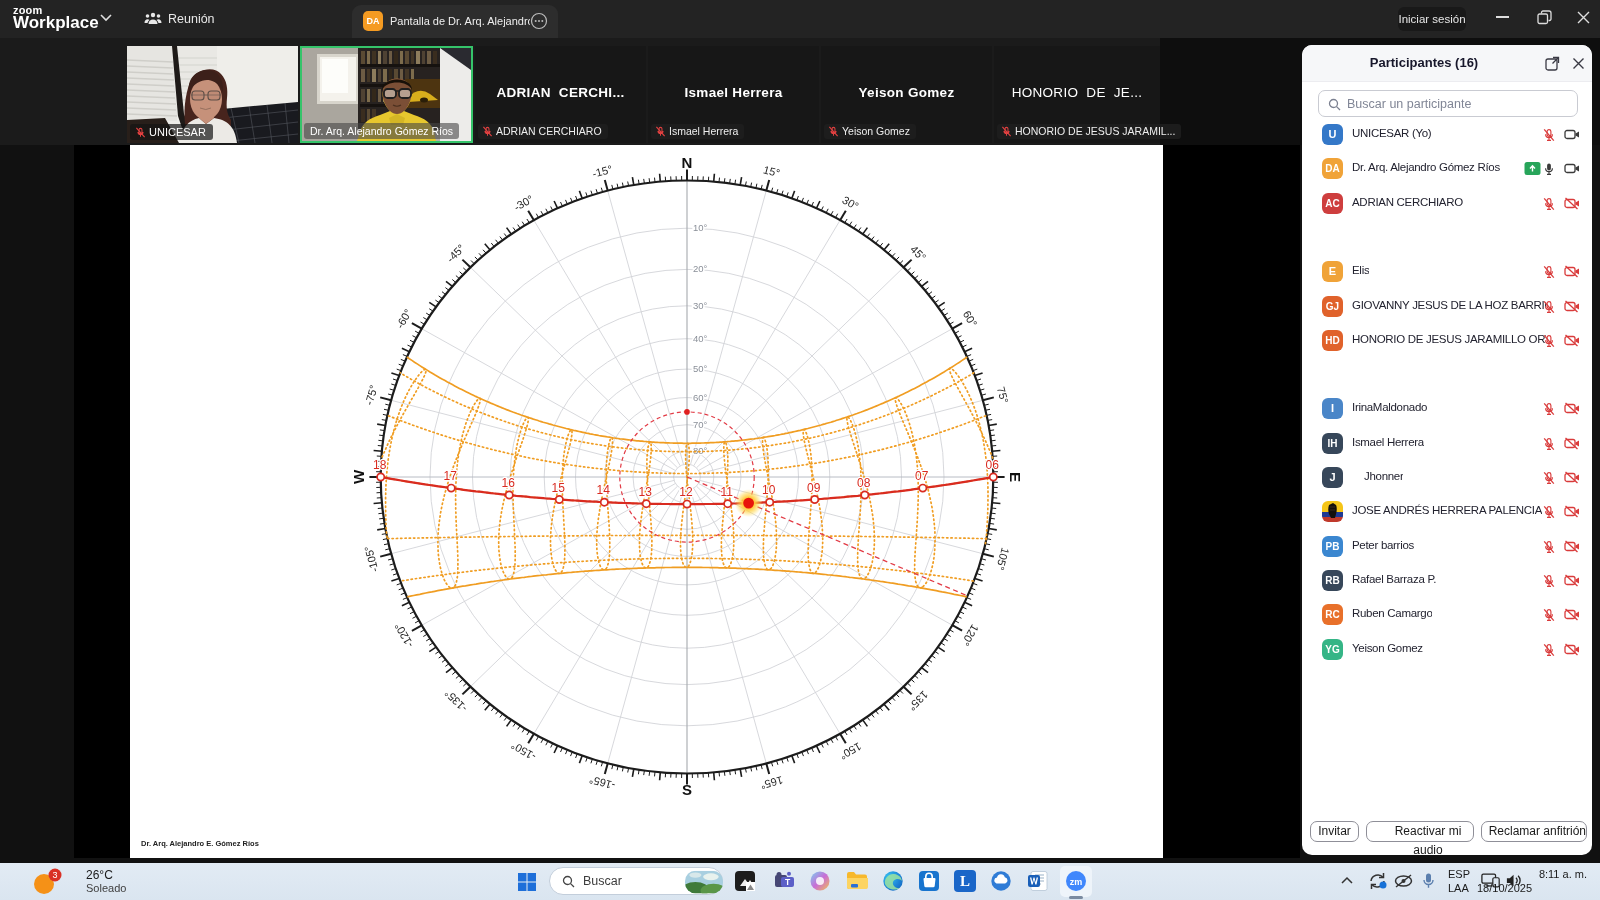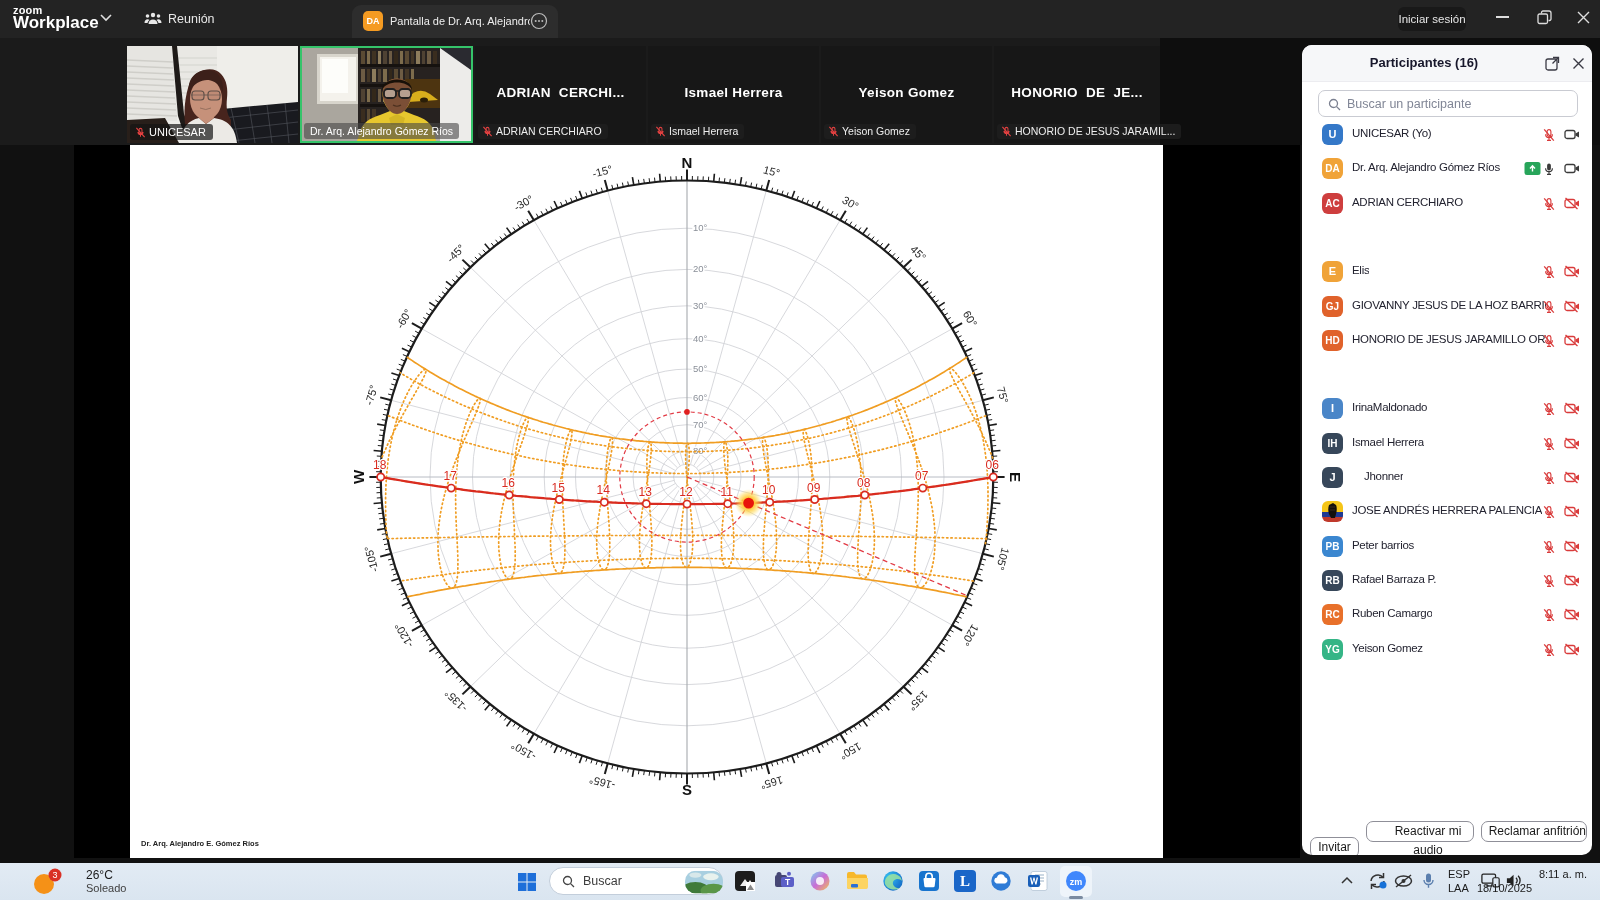--- a/index.html
+++ b/index.html
@@ -684,21 +684,21 @@
 <div class="abs" style="left:821px;top:46px;width:171px;height:97px;background:#171717;z-index:21">
  <div class="abs" style="left:0;top:39px;width:100%;text-align:center;color:#fff;font-size:13.5px;font-weight:bold;letter-spacing:.3px">Yeison Gomez</div>
  <div class="abs" style="left:3px;bottom:4px;height:15px;background:rgba(30,30,30,.9);border-radius:3px;color:#eee;font-size:10.5px;line-height:15px;padding:0 6px 0 18px">Yeison Gomez
   <svg class="abs" style="left:4px;top:2px" width="11" height="11" viewBox="0 0 12 12">
         <path d="M6 1.5 a1.6 1.6 0 0 1 1.6 1.6 v2.5 a1.6 1.6 0 0 1-3.2 0 v-2.5 A1.6 1.6 0 0 1 6 1.5 Z M3.2 5.5 a2.8 2.8 0 0 0 5.6 0 M6 8.6 v2" stroke="#e04040" stroke-width="1.1" fill="none"></path>
         <line x1="1.5" y1="1" x2="10.5" y2="11" stroke="#e04040" stroke-width="1.3"></line>
       </svg>
  </div>
 </div>
 <div class="abs" style="left:994px;top:46px;width:166px;height:97px;background:#171717;z-index:21">
- <div class="abs" style="left:0;top:39px;width:100%;text-align:center;color:#fff;font-size:13.5px;font-weight:bold;letter-spacing:.3px">HONORIO&nbsp; DE&nbsp; JE...</div>
+ <div class="abs" style="left:0;top:39px;width:100%;text-align:center;color:#fff;font-size:13.5px;font-weight:normal;letter-spacing:.3px">HONORIO&nbsp; DE&nbsp; JE...</div>
  <div class="abs" style="left:3px;bottom:4px;height:15px;background:rgba(30,30,30,.9);border-radius:3px;color:#eee;font-size:10.5px;line-height:15px;padding:0 6px 0 18px;white-space:nowrap">HONORIO DE JESUS JARAMIL...
   <svg class="abs" style="left:4px;top:2px" width="11" height="11" viewBox="0 0 12 12">
         <path d="M6 1.5 a1.6 1.6 0 0 1 1.6 1.6 v2.5 a1.6 1.6 0 0 1-3.2 0 v-2.5 A1.6 1.6 0 0 1 6 1.5 Z M3.2 5.5 a2.8 2.8 0 0 0 5.6 0 M6 8.6 v2" stroke="#e04040" stroke-width="1.1" fill="none"></path>
         <line x1="1.5" y1="1" x2="10.5" y2="11" stroke="#e04040" stroke-width="1.3"></line>
       </svg>
  </div>
 </div>
 
 <div class="abs" style="left:1302px;top:45px;width:290px;height:810px;background:#fff;border-radius:10px;z-index:25;overflow:hidden">
 <div class="abs" style="left:0;top:0;width:290px;height:37px;background:#f6f7f9;border-bottom:1px solid #ececf0">
@@ -908,21 +908,21 @@
 <svg class="abs" style="left:240px;top:11px" width="14" height="14" viewBox="0 0 14 14">
         <path d="M7 1.6 a1.9 1.9 0 0 1 1.9 1.9 v3 a1.9 1.9 0 0 1-3.8 0 v-3 A1.9 1.9 0 0 1 7 1.6 Z M3.6 6.2 a3.4 3.4 0 0 0 6.8 0 M7 9.9 v2.3 M5 12.4 h4" stroke="#d93b3b" stroke-width="1.15" fill="none"></path>
         <line x1="2.2" y1="1.4" x2="11.8" y2="12.6" stroke="#d93b3b" stroke-width="1.3"></line>
       </svg>
 <svg class="abs" style="left:262px;top:11px" width="16" height="13" viewBox="0 0 16 13">
         <rect x="1" y="2.5" width="10" height="8" rx="2" fill="none" stroke="#d93b3b" stroke-width="1.3"></rect>
         <path d="M11.5 5.5 L15 3.5 v6 L11.5 7.5 Z" fill="#d93b3b"></path>
         <line x1="1.5" y1="1" x2="13.5" y2="12" stroke="#d93b3b" stroke-width="1.3"></line>
       </svg>
 </div>
-<div class="abs" style="left:8px;top:776px;width:49px;line-height:19px;height:21px;border:1px solid #8f8f98;border-radius:7px;font-size:12px;color:#1a1a1a;text-align:center;margin-top:16px;">Invitar</div>
+<div class="abs" style="left:8px;top:776px;width:49px;line-height:19px;height:21px;border:1px solid #8f8f98;border-radius:7px;font-size:12px;color:#1a1a1a;text-align:center;">Invitar</div>
 <div class="abs" style="left:64px;top:776px;width:108px;line-height:19px;height:21px;border:1px solid #8f8f98;border-radius:7px;font-size:12px;color:#1a1a1a;text-align:center;padding-left:16px;">Reactivar mi audio</div>
 <div class="abs" style="left:179px;top:776px;width:106px;line-height:19px;height:21px;border:1px solid #8f8f98;border-radius:7px;font-size:12px;color:#1a1a1a;text-align:right;">Reclamar anfitrión</div>
 </div>
 
 <div class="abs" style="left:0;top:863px;width:1600px;height:37px;background:linear-gradient(#e2ebf4,#dae5f0);z-index:40">
  <svg class="abs" style="left:28px;top:4px" width="40" height="30" viewBox="0 0 40 30">
   <circle cx="16" cy="17" r="10" fill="#f59117"></circle>
   <path d="M16 7 a10 10 0 0 1 9 14 a10 10 0 0 0-9-14" fill="#fdba2d"></path>
   <circle cx="27" cy="8" r="6.5" fill="#d93025"></circle>
   <text x="27" y="11" font-size="9" fill="#fff" text-anchor="middle" font-family="Liberation Sans">3</text>

